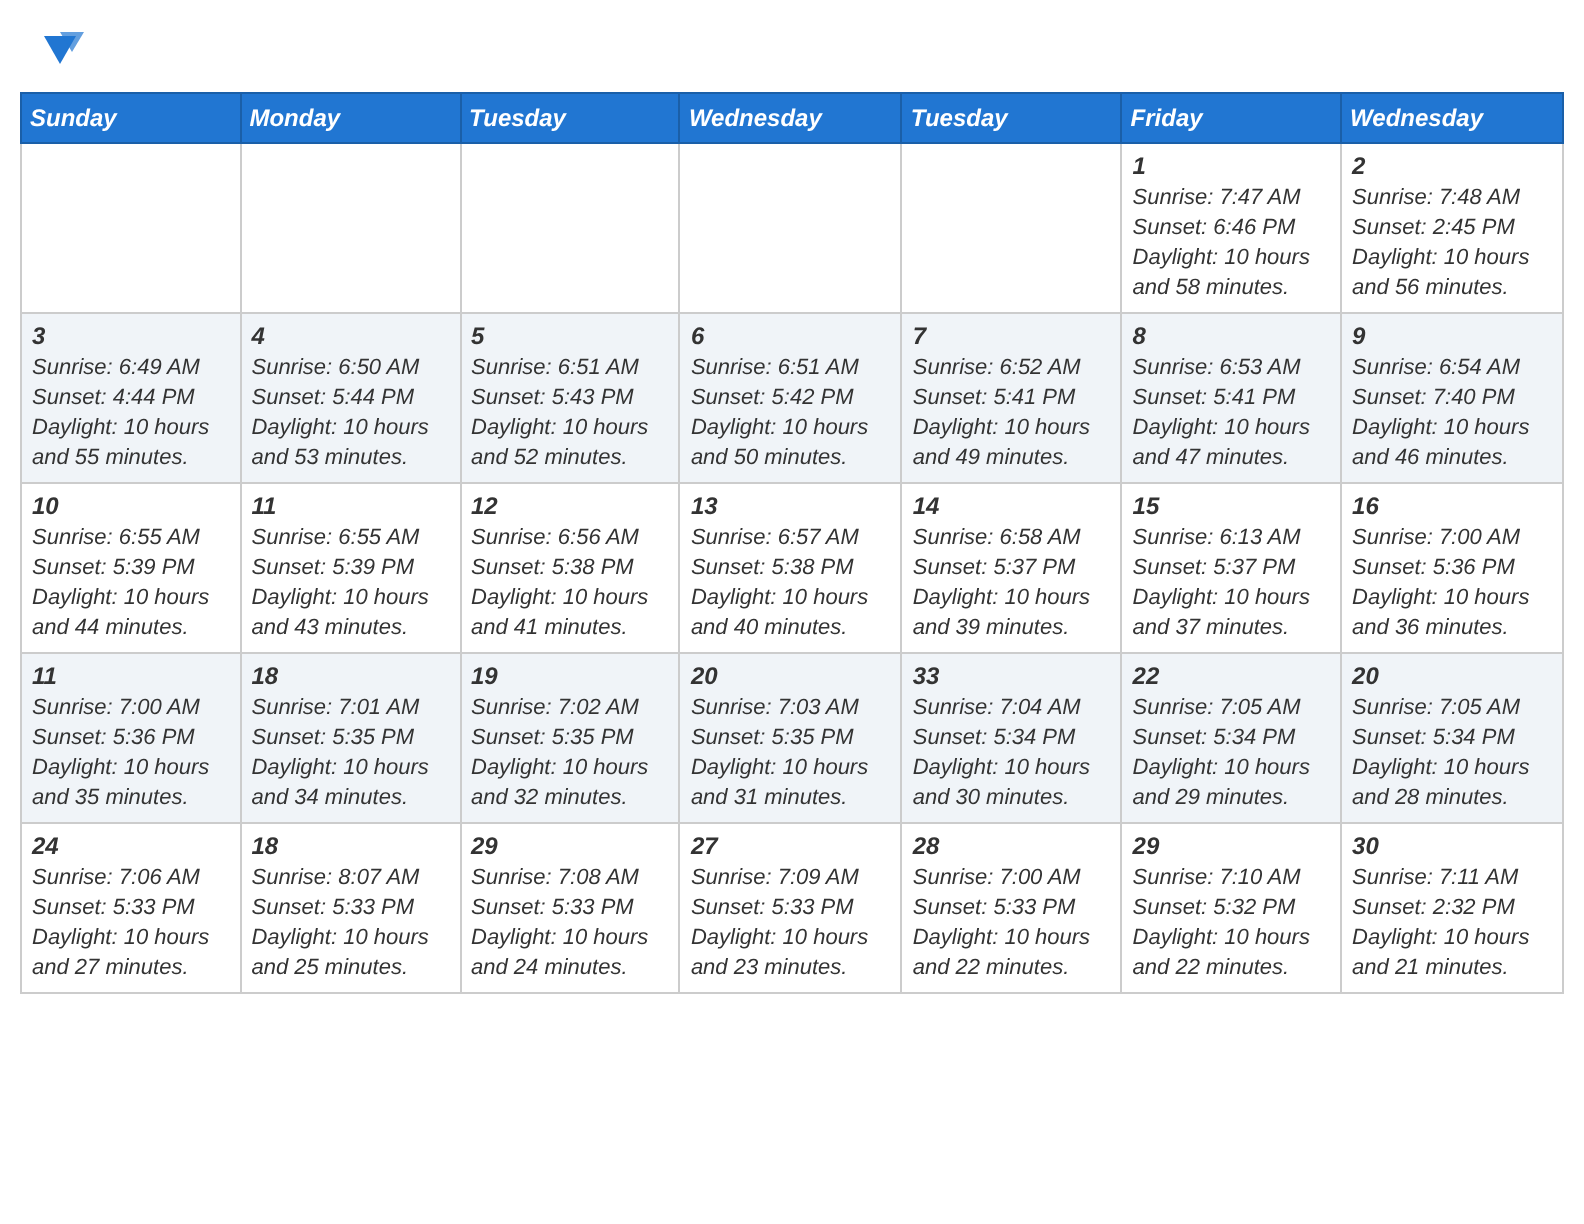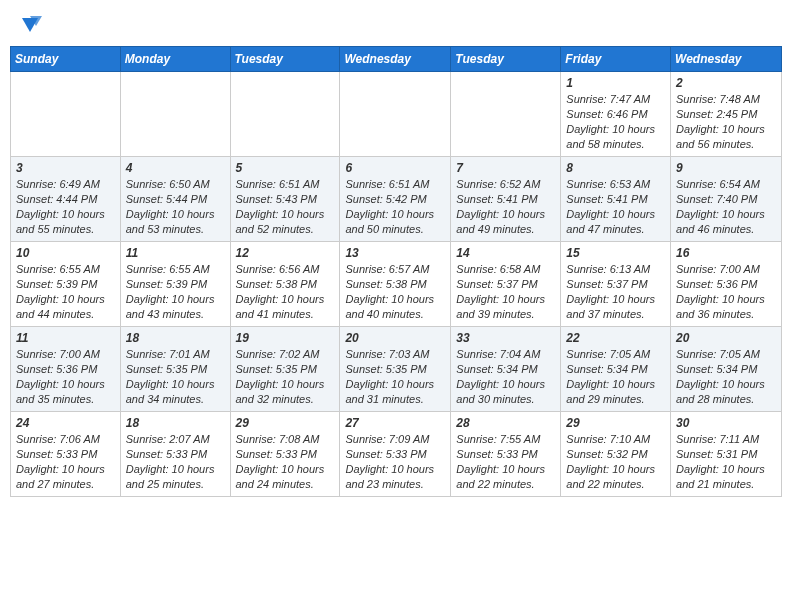--- a/index.html
+++ b/index.html
@@ -279,49 +279,49 @@
       </tr>
       <tr>
         <td>
           <span class="day-number">24</span>
           <div class="day-info">Sunrise: 7:06 AM
 Sunset: 5:33 PM
 Daylight: 10 hours and 27 minutes.</div>
         </td>
         <td>
           <span class="day-number">18</span>
-          <div class="day-info">Sunrise: 2:07 AM
+          <div class="day-info">Sunrise: 8:07 AM
 Sunset: 5:33 PM
 Daylight: 10 hours and 25 minutes.</div>
         </td>
         <td>
           <span class="day-number">29</span>
           <div class="day-info">Sunrise: 7:08 AM
 Sunset: 5:33 PM
 Daylight: 10 hours and 24 minutes.</div>
         </td>
         <td>
           <span class="day-number">27</span>
           <div class="day-info">Sunrise: 7:09 AM
 Sunset: 5:33 PM
 Daylight: 10 hours and 23 minutes.</div>
         </td>
         <td>
           <span class="day-number">28</span>
-          <div class="day-info">Sunrise: 7:55 AM
+          <div class="day-info">Sunrise: 7:00 AM
 Sunset: 5:33 PM
 Daylight: 10 hours and 22 minutes.</div>
         </td>
         <td>
           <span class="day-number">29</span>
           <div class="day-info">Sunrise: 7:10 AM
 Sunset: 5:32 PM
 Daylight: 10 hours and 22 minutes.</div>
         </td>
         <td>
           <span class="day-number">30</span>
           <div class="day-info">Sunrise: 7:11 AM
-Sunset: 5:31 PM
+Sunset: 2:32 PM
 Daylight: 10 hours and 21 minutes.</div>
         </td>
       </tr>
     </tbody>
 </table>
 
 </body></html>

